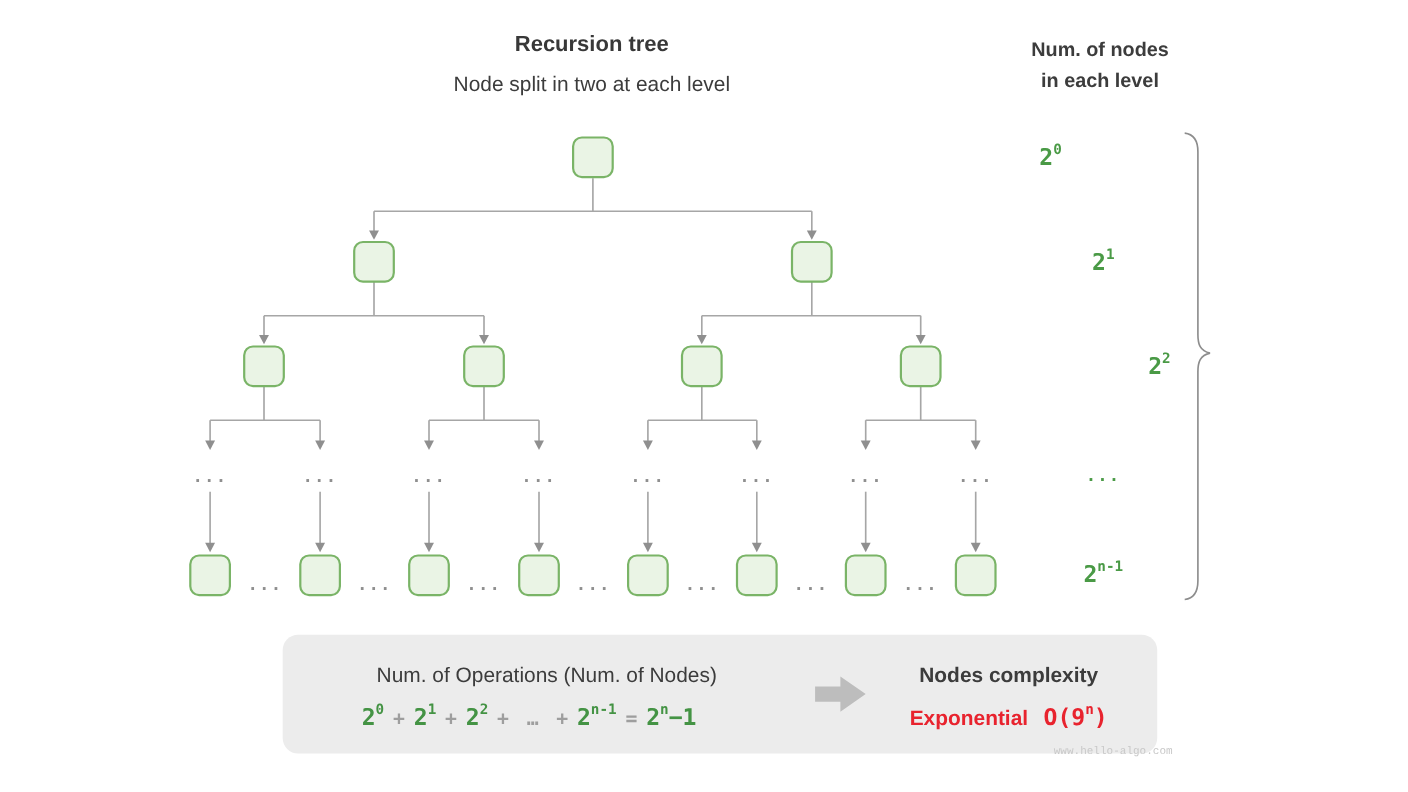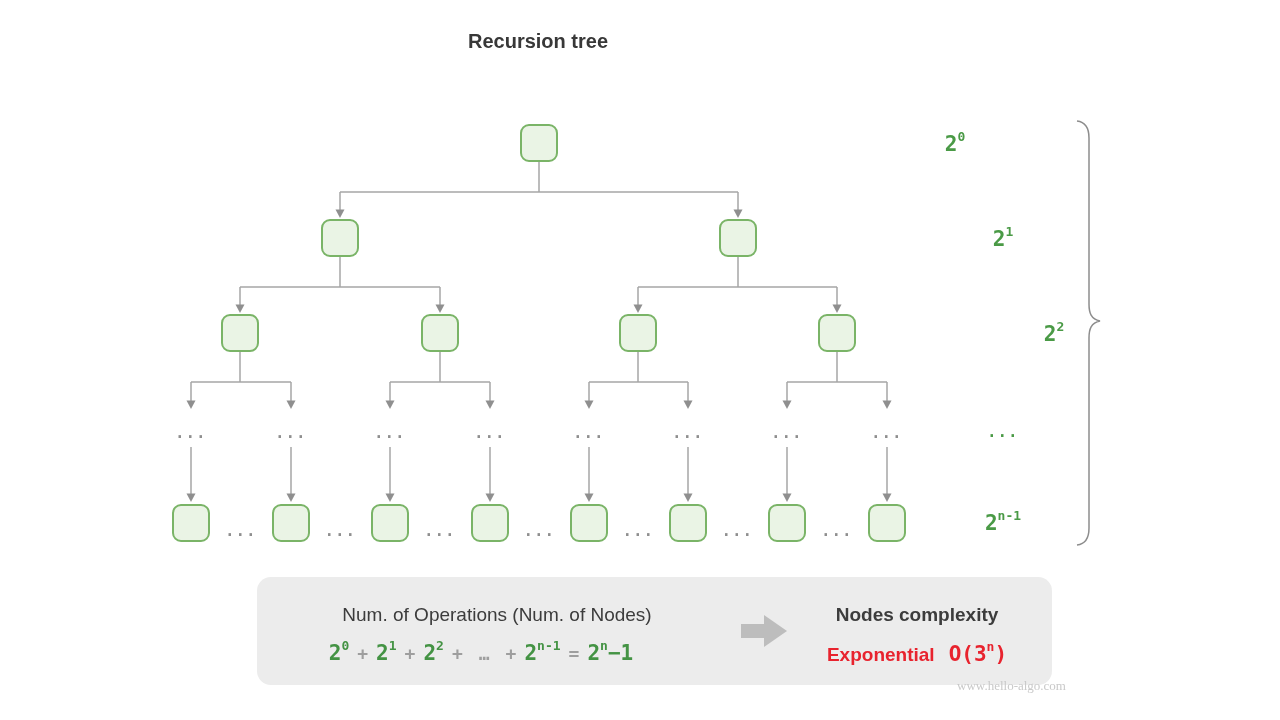--- a/index.html
+++ b/index.html
@@ -36,29 +36,34 @@
   .ops-title{font-size:19px;font-weight:normal;color:#3c3c3c;}
   .formula{font-family:"DejaVu Sans Mono",monospace;font-weight:bold;font-size:21px;color:#449344;}
   .formula sup{font-size:13px;position:relative;top:-2px;}
   .fop{color:#9e9e9e;font-size:18px;margin:0 8px;}
   .time-title{font-size:19px;font-weight:bold;color:#3c3c3c;}
   .complexity{color:#e8232e;font-weight:bold;}
   .complexity .name{font-size:19px;margin-right:14px;}
   .complexity .val{font-family:"DejaVu Sans Mono",monospace;font-size:21px;}
   .complexity .val sup{font-size:13px;position:relative;top:-2px;}
 
-  .watermark{font-family:Liberation Serif, serif;font-size:13px;color:#c9c9c9;}
+  .watermark{font-family:Liberation Mono, monospace;font-size:10px;color:#c9c9c9;}
 </style>
 </head>
 <body>
 
 <div id="canvas">
 
   <div class="abs ctr title" style="left:538px;top:41px">Recursion tree</div>
+  <div class="abs ctr subtitle" style="left:538px;top:78px">Node split in two at each level</div>
 
+  <div class="abs ctr right-header" style="left:1000px;top:59px">
+    <div>Num. of nodes</div>
+    <div>in each level</div>
+  </div>
 
   <svg id="connectors" class="abs" style="left:0;top:0" width="1280" height="720">
       <line x1="539" y1="162" x2="539" y2="192" stroke="#a6a6a6" stroke-width="1.5"></line>
       <line x1="340" y1="256" x2="340" y2="287" stroke="#a6a6a6" stroke-width="1.5"></line>
       <line x1="738" y1="256" x2="738" y2="287" stroke="#a6a6a6" stroke-width="1.5"></line>
       <line x1="240" y1="351" x2="240" y2="382" stroke="#a6a6a6" stroke-width="1.5"></line>
       <line x1="440" y1="351" x2="440" y2="382" stroke="#a6a6a6" stroke-width="1.5"></line>
       <line x1="638" y1="351" x2="638" y2="382" stroke="#a6a6a6" stroke-width="1.5"></line>
       <line x1="837" y1="351" x2="837" y2="382" stroke="#a6a6a6" stroke-width="1.5"></line>
       <line x1="340" y1="192" x2="738" y2="192" stroke="#a6a6a6" stroke-width="1.5"></line>
@@ -166,18 +171,18 @@
       <span><span>2</span><sup>0</sup></span><span class="fop">+</span><span><span>2</span><sup>1</sup></span><span class="fop">+</span><span><span>2</span><sup>2</sup></span><span class="fop">+</span><span class="fop">…</span><span class="fop">+</span><span><span>2</span><sup>n-1</sup></span><span class="fop">=</span><span><span>2</span><sup>n</sup><span>−1</span></span>
     </div>
 
     <svg class="abs" style="left:482px;top:37px" width="52" height="40">
       <polygon points="2,10 25,10 25,1 48,17 25,33 25,24 2,24" fill="#bdbdbd"></polygon>
     </svg>
 
     <div class="abs ctr time-title" style="left:660px;top:38px">Nodes complexity</div>
 
     <div class="abs ctr complexity" style="left:660px;top:76px">
-      <span class="name">Exponential</span><span class="val"><span>O(3</span><sup>n</sup><span>)</span></span>
+      <span class="name">Exponential</span><span class="val"><span>O(9</span><sup>n</sup><span>)</span></span>
     </div>
   </div>
 
   <div class="abs watermark" style="right:38px;top:678px">www.hello-algo.com</div>
 </div>
 
 </body></html>

